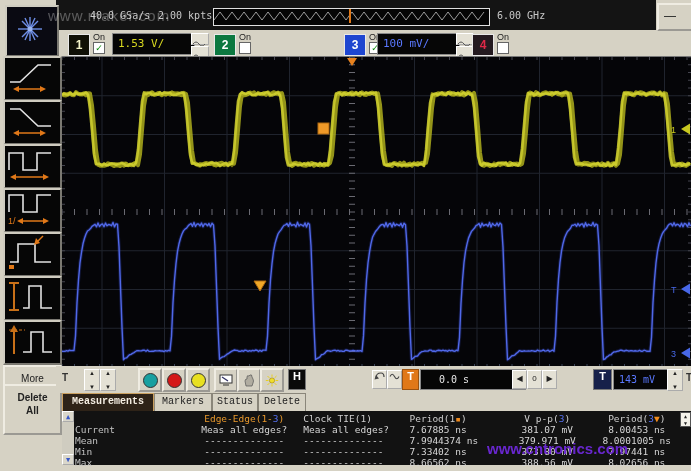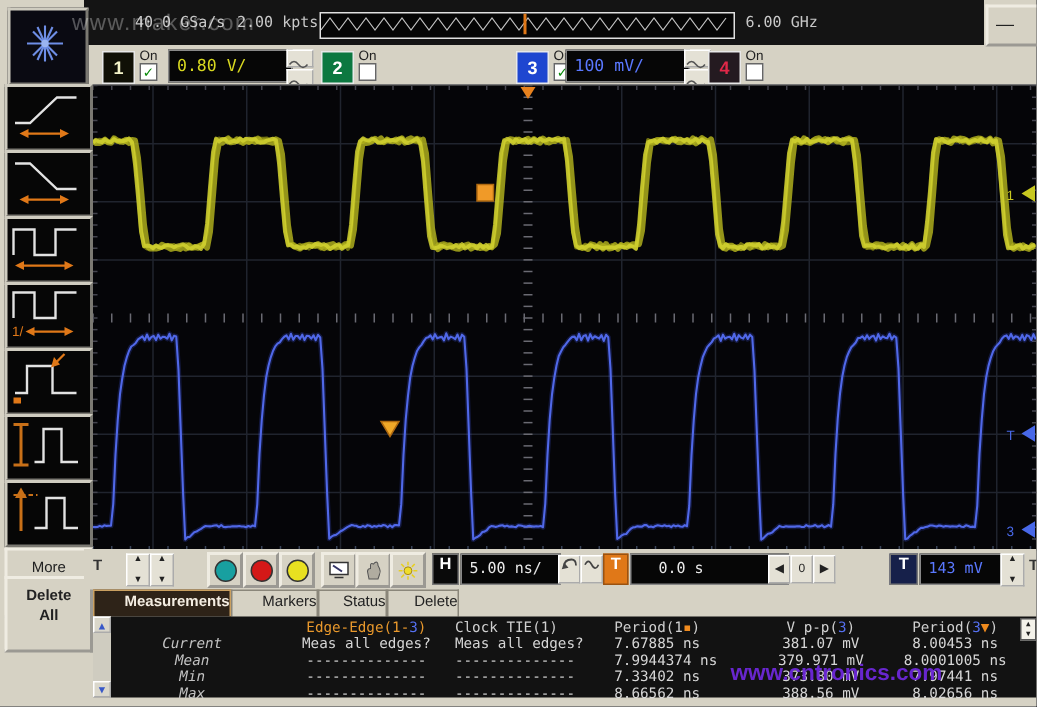--- a/index.html
+++ b/index.html
@@ -42,27 +42,27 @@
            display:flex;align-items:center;justify-content:center;}
   .blkbtn{top:3px;height:19px;background:#0a0a0a;border:1px solid #777;color:#fff;font-weight:bold;
           font-size:11px;text-align:center;cursor:pointer;}
   .blkfield{top:3px;height:19px;background:#060606;border:1px solid #888;color:#e8e8e8;
             font-family:"DejaVu Sans Mono",monospace;font-size:10px;line-height:19px;padding-left:5px;cursor:pointer;}
   .smallbtn{top:4px;width:13px;height:17px;background:#e4e1d5;border:1px outset #fff;font-size:8px;
             color:#222;text-align:center;line-height:16px;cursor:pointer;}
   
   #tabs{left:62px;top:393px;width:629px;height:18px;background:#d6d2c4;display:flex;}
   .tab{height:17px;border:1px solid #8a867a;border-bottom:none;font-size:10px;color:#222;
-       text-align:right;line-height:16px;background:#d6d2c4;cursor:pointer;}
+       text-align:center;line-height:16px;background:#d6d2c4;cursor:pointer;font-family:Liberation Mono, monospace;}
   .tab.active{background:#2e2318;color:#f4ede2;border-color:#caa060;font-weight:bold;}
   
   #meas{left:62px;top:411px;width:629px;height:54px;background:#121212;
         font-family:"DejaVu Sans Mono",monospace;font-size:9.5px;color:#d6d6d6;}
   .mrow{position:absolute;left:13px;right:8px;height:11px;display:flex;line-height:11px;white-space:nowrap;}
-  .c-lab{width:108px;text-align:center;color:#c2c2c2;padding-right:4px;font-style:italic;}
+  .c-lab{width:108px;text-align:left;color:#c2c2c2;padding-right:4px;}
   .c0{width:120px;text-align:center;}
   .c1{width:108px;}
   .c2{width:96px;text-align:left;}
   .c3{width:88px;text-align:center;}
   .c4{width:94px;text-align:center;}
   .hOr{color:#e8982c;} .hBl{color:#5570f0;} .hWh{color:#cfcfcf;} .hSq{color:#f08b1e;}
   .vscroll{left:0;top:0;width:12px;height:54px;background:#cfccc0;position:absolute;}
   .varrow{width:12px;height:11px;background:#dad7cb;border:1px outset #fff;font-size:7px;color:#3858c8;
           text-align:center;line-height:10px;position:absolute;box-sizing:border-box;cursor:pointer;}
   .tspin{position:absolute;right:0;top:1px;width:11px;height:15px;background:#f4f2ea;border:1px solid #555;
@@ -101,21 +101,21 @@
       </g>
       <circle cx="23" cy="22" r="2.5" fill="#9ab4f0"></circle>
     </svg>
   </div>
 
   <div class="abs chbtn" style="left:68px;background:#101006;color:#f4f4c8;">1</div>
   <div class="abs ongrp" style="left:93px;">
     <span class="onlbl">On</span>
     <span class="cb">✓</span>
   </div>
-  <div class="abs chfield" style="left:112px;width:76px;color:#d8d820;">0.80 V/</div>
+  <div class="abs chfield" style="left:112px;width:76px;color:#d8d820;">1.53 V/</div>
   <div class="abs acbtns" style="left:191px;">
     <span class="acbtn"><svg width="14" height="8">
           <path d="M1 4 Q4 0 7 4 Q10 8 13 4" fill="none" stroke="#555" stroke-width="1"></path>
         </svg></span>
     <span class="acbtn"><svg width="14" height="8">
           <path d="M1 4 Q4 0 7 4 Q10 8 13 4" fill="none" stroke="#555" stroke-width="1"></path>
         </svg></span>
   </div>
 
   <div class="abs chbtn" style="left:214px;background:#0c7840;">2</div>
@@ -575,21 +575,20 @@
             <line x1="0.8" y1="6.5" x2="3.4" y2="6.5"></line>
             <line x1="10.6" y1="6.5" x2="13.2" y2="6.5"></line>
             <line x1="2.5" y1="2" x2="4.4" y2="3.9"></line>
             <line x1="9.6" y1="9.1" x2="11.5" y2="11"></line>
             <line x1="11.5" y1="2" x2="9.6" y2="3.9"></line>
             <line x1="4.4" y1="9.1" x2="2.5" y2="11"></line>
           </g>
         </svg>
     </div>
     <div class="abs blkbtn" style="left:196px;width:16px;left:232px;">H</div>
-    <div class="abs blkfield" style="left:251px;width:60px;">5.00 ns/</div>
     <div class="abs smallbtn" style="left:316px;">
       <svg width="11" height="11">
           <path d="M2 7 Q2 2 7 2 Q10 2 10 6" fill="none" stroke="#444" stroke-width="1.2"></path>
           <polygon points="2,4 0.5,8.5 5,7.5" fill="#444"></polygon>
         </svg>
     </div>
     <div class="abs smallbtn" style="left:331px;">
       <svg width="11" height="11">
           <path d="M1 5.5 Q3.2 1 5.5 5.5 Q7.8 10 10 5.5" fill="none" stroke="#444" stroke-width="1.1"></path>
         </svg>

